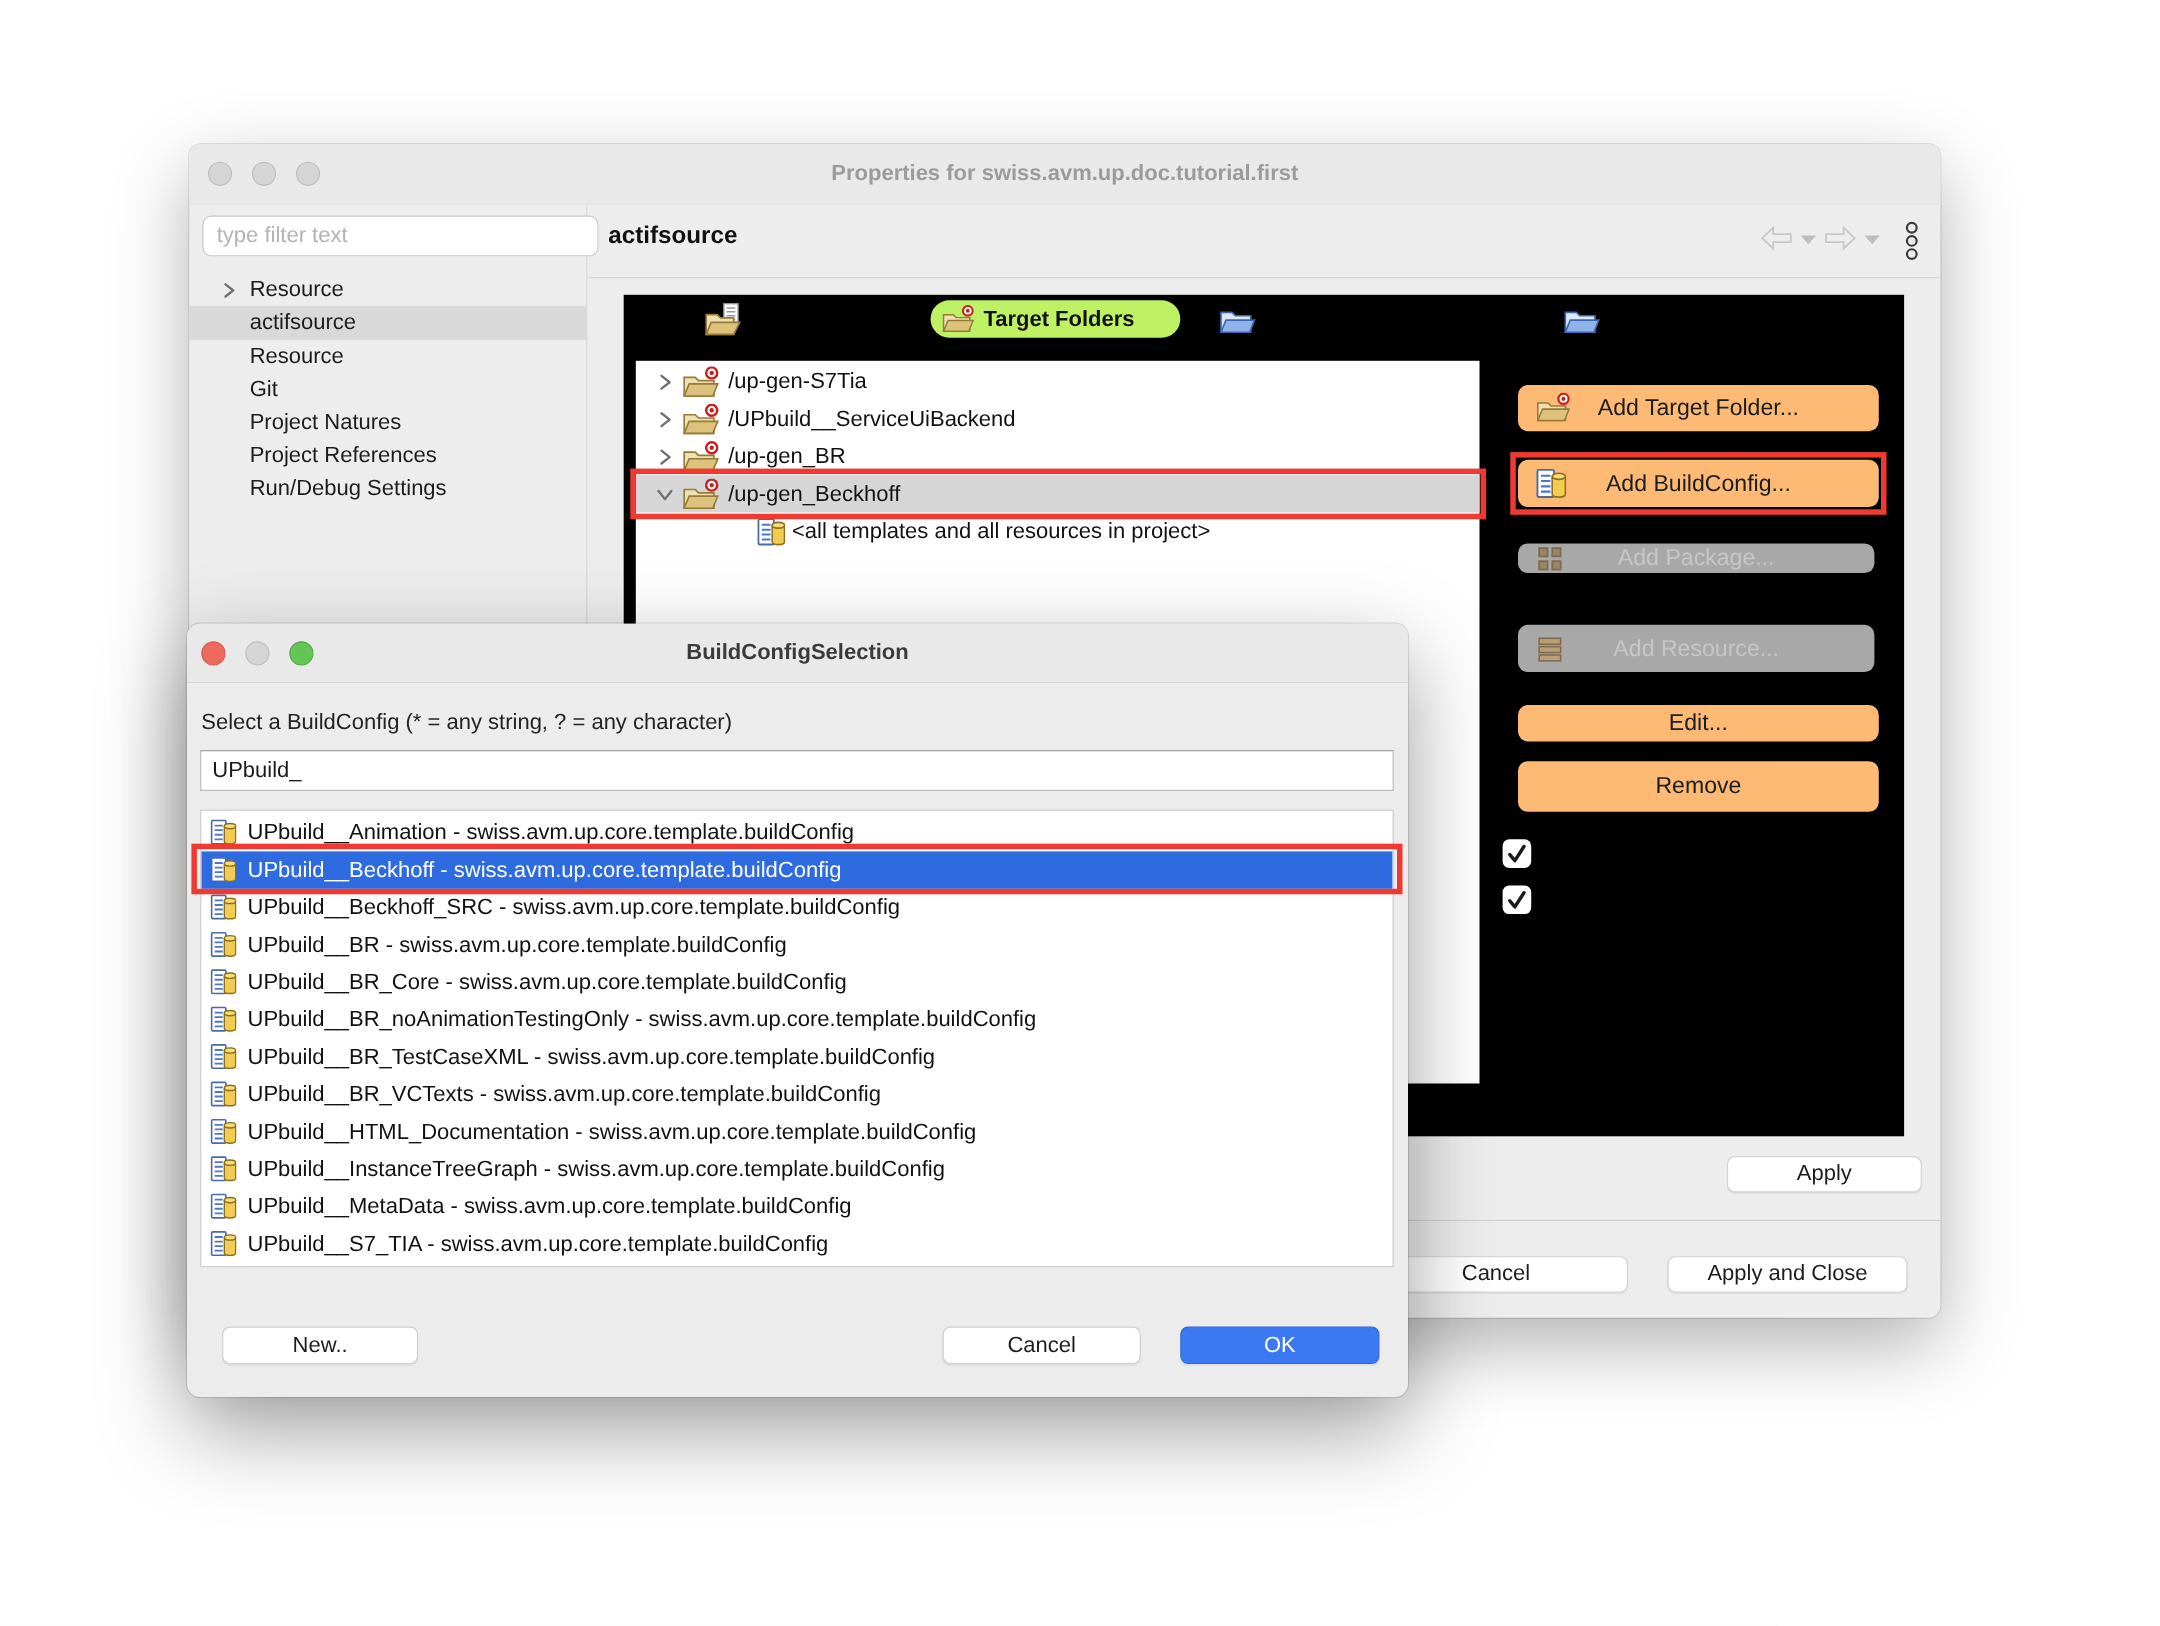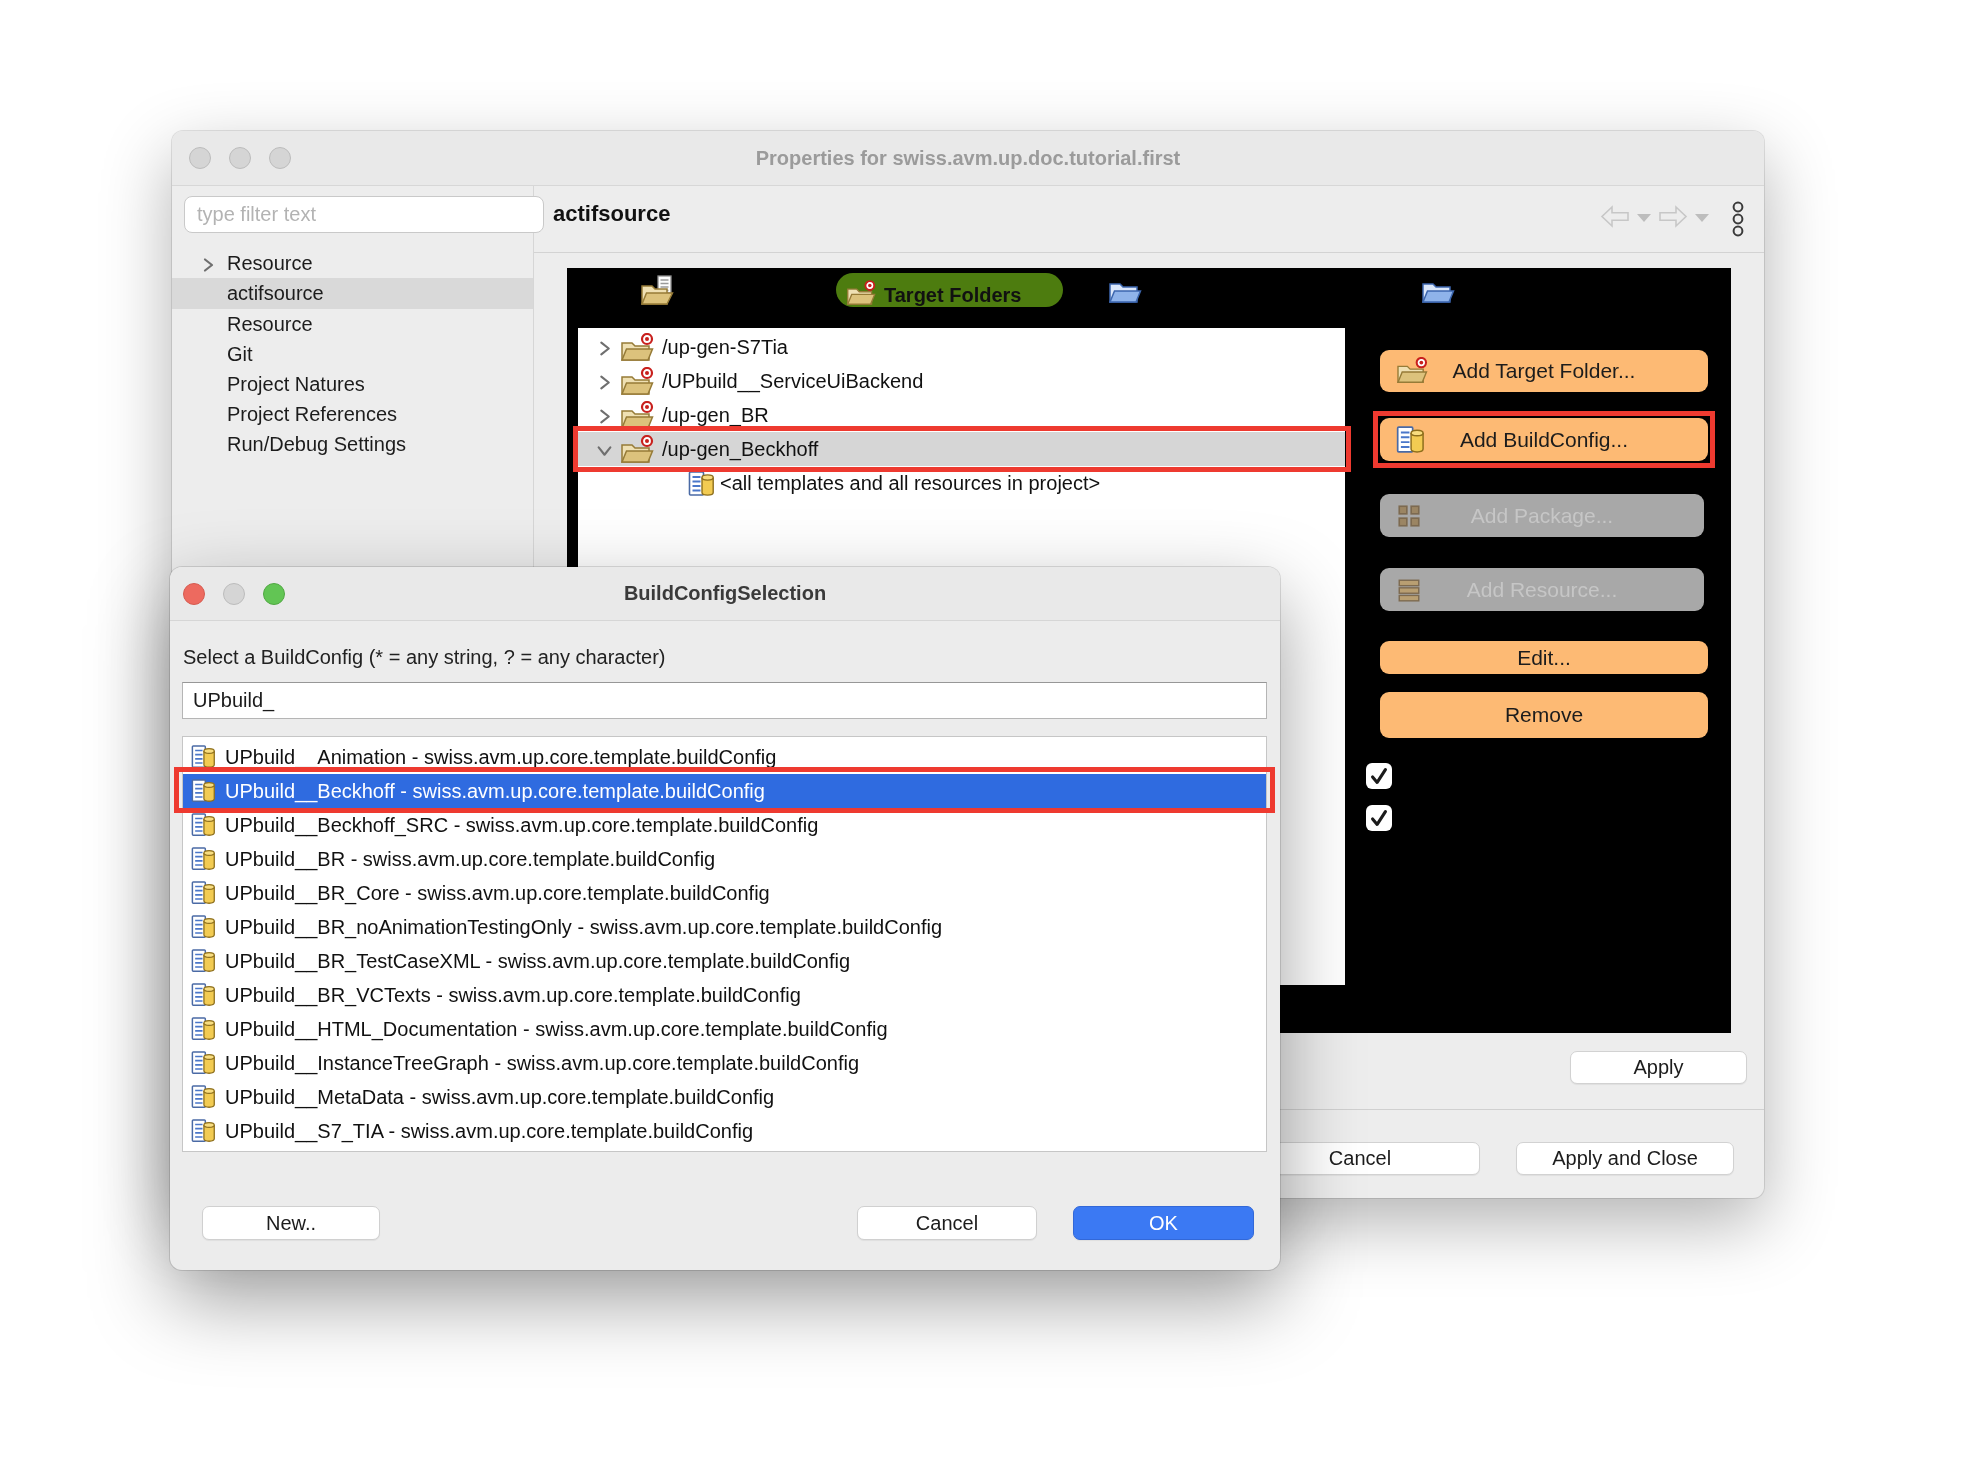--- a/index.html
+++ b/index.html
@@ -57,22 +57,22 @@
   }
   .header-divider{position:absolute;left:362px;right:0;top:121px;height:1px;background:#d3d3d3;}
   .navicons{position:absolute;top:74px;}
   .tri-down{width:0;height:0;border-left:7px solid transparent;border-right:7px solid transparent;border-top:8px solid #bdbdbd;display:inline-block;}
 
   
   .black-panel{
     position:absolute;left:395px;top:137px;width:1164px;height:765px;background:#000;
   }
   .tf-pill{
-    position:absolute;left:269px;top:5px;width:227px;height:34px;background:#4d7c0f;
-    border-radius:17px;display:flex;align-items:flex-end;gap:8px;padding-left:10px;box-sizing:border-box;
+    position:absolute;left:279px;top:5px;width:227px;height:34px;background:#bef264;
+    border-radius:17px;display:flex;align-items:center;gap:8px;padding-left:10px;box-sizing:border-box;
     font-size:20px;font-weight:600;color:#111;
   }
   .white-list{
     position:absolute;left:11px;top:60px;width:767px;height:657px;background:#fff;
   }
   .tf-row{position:absolute;left:0;right:0;height:34px;display:flex;align-items:center;font-size:20px;color:#111;}
   .tf-row.sel{background:#d6d6d6;}
   .tf-row .chev{position:absolute;left:18px;top:9px;}
   .tf-row .icn{position:absolute;left:42px;top:3px;}
   .tf-row .lbl{position:absolute;left:84px;white-space:nowrap;}
@@ -341,21 +341,21 @@
           <rect x="1.5" y="2" width="14" height="23" rx="1" fill="#fff" stroke="#4a6aa5" stroke-width="1.6"></rect>
           <path d="M4.5 7h8M4.5 11.5h8M4.5 16h8M4.5 20.5h8" stroke="#4a77c9" stroke-width="1.8"></path>
           <path d="M14 7.5v15c0 1.5 2.5 2.6 5.6 2.6s5.6-1.1 5.6-2.6v-15" fill="#f2cb52" stroke="#8e6f1c" stroke-width="1.4"></path>
           <ellipse cx="19.6" cy="7.5" rx="5.6" ry="2.6" fill="#f8dd7f" stroke="#8e6f1c" stroke-width="1.4"></ellipse>
         </svg>
       </span>
       <span>Add BuildConfig...</span>
     </div>
     <div class="red-rect" style="left:806px;top:143px;width:342px;height:57px"></div>
 
-    <div class="pbtn disabled" style="top:226px;height:43px">
+    <div class="pbtn disabled" style="top:226px;height:27px">
       <span class="icn" style="display:flex">
         <svg width="26" height="26" viewBox="0 0 24 24">
           <rect x="3" y="3" width="7" height="7" fill="#9b8563" stroke="#7d6a50" stroke-width="1.5"></rect>
           <rect x="14" y="3" width="7" height="7" fill="#9b8563" stroke="#7d6a50" stroke-width="1.5"></rect>
           <rect x="3" y="14" width="7" height="7" fill="#9b8563" stroke="#7d6a50" stroke-width="1.5"></rect>
           <rect x="14" y="14" width="7" height="7" fill="#9b8563" stroke="#7d6a50" stroke-width="1.5"></rect>
         </svg>
       </span>
       <span>Add Package...</span>
     </div>

